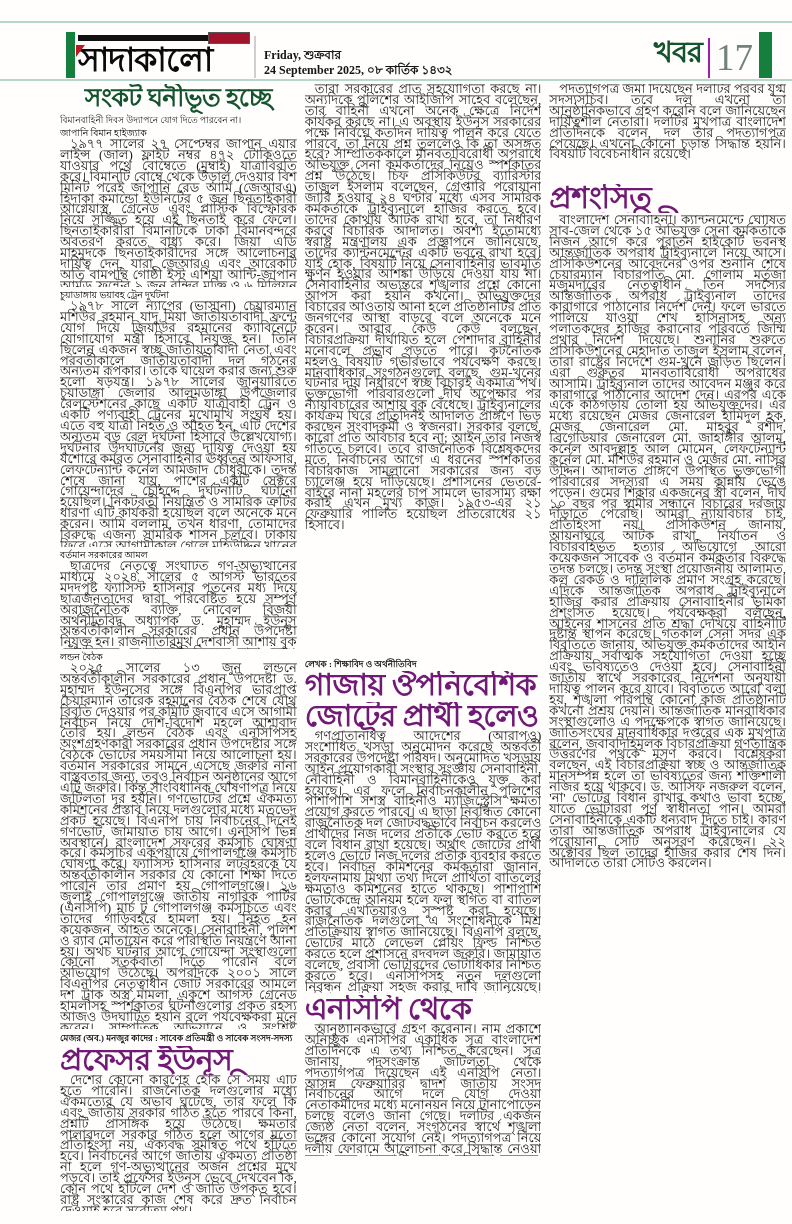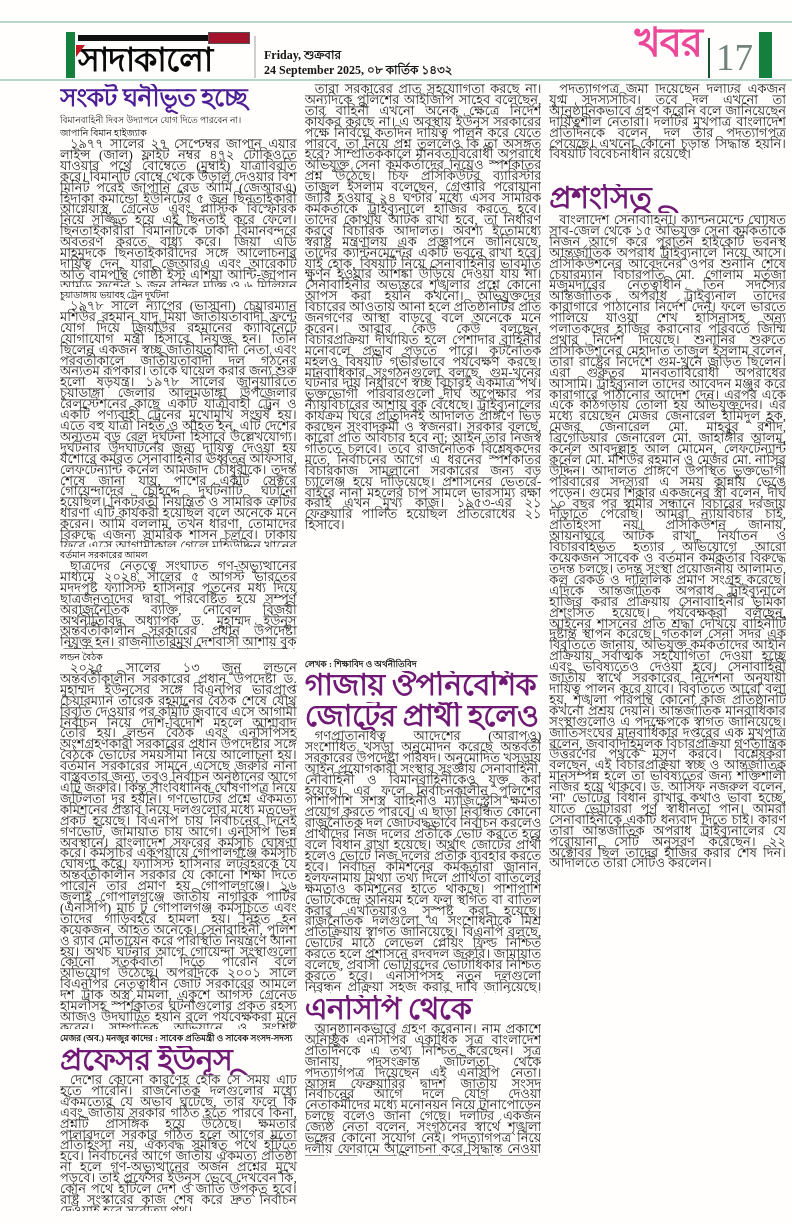--- a/index.html
+++ b/index.html
@@ -15,36 +15,36 @@
   .masthead-flag{position:absolute;right:-2px;top:-3px;width:40px;height:10px;background:#a3132b;border:1px solid #555;}
   .masthead-text{font-family:"Liberation Serif",serif;font-weight:900;font-size:33px;line-height:36px;
                  letter-spacing:-1px;color:#0a0a0a;}
   .masthead-accent{position:absolute;left:-2px;top:12px;width:0;height:0;
                    border-left:9px solid #c01822;border-bottom:12px solid transparent;}
   .hdr-sep{width:2px;height:42px;background:#cfcfcf;margin:0 8px 0 6px;}
   .dateline{display:flex;flex-direction:column;justify-content:center;line-height:15px;}
   .dateline .l1{font-weight:700;font-size:12px;margin-top:32px;}
   .dateline .l2{font-weight:700;font-size:12px;}
   .hdr-spacer{flex:1;}
-  .section-name{font-family:"Liberation Serif",serif;font-weight:900;font-size:40px;color:#ec4899;letter-spacing:-1px;}
-  .page-num-box{border-left:2px solid #14532d;margin-left:6px;padding:0 4px 0 6px;}
+  .section-name{font-family:"Liberation Serif",serif;font-weight:900;font-size:29px;color:#14532d;letter-spacing:-1px;}
+  .page-num-box{border-left:2px solid #a21caf;margin-left:6px;padding:0 4px 0 6px;}
   .page-num{font-family:"Liberation Serif",serif;font-size:37px;line-height:40px;color:#70837c;}
   .green-bar-right{width:13px;height:46px;background:#15803d;margin-left:2px;margin-right:24px;}
   
   .cols{position:absolute;left:60px;top:84px;width:726px;height:1132px;display:flex;gap:8px;}
   .col{width:237px;overflow:hidden;}
   .body-txt{font-size:13px;line-height:10.9px;text-align:justify;color:#1b1b1b;overflow:hidden;
             word-break:break-word;}
   .body-txt::first-letter{padding-left:10px;}
   .subhead{font-size:9.3px;font-weight:400;color:#000;overflow:hidden;height:12px;line-height:12px;}
   .lead-line{font-size:9px;font-weight:400;height:13px;line-height:12px;overflow:hidden;}
   .byline{font-size:8.8px;font-weight:700;height:14px;line-height:13px;overflow:hidden;}
   .author-line{font-size:8.8px;font-weight:700;height:13px;line-height:12px;overflow:hidden;font-family:Liberation Serif, serif;}
-  .headline-xl{font-size:25px;font-weight:900;text-align:left;line-height:28px;height:30px;
-               overflow:hidden;color:#4c1d95;letter-spacing:-0.5px;}
+  .headline-xl{font-size:25px;font-weight:900;text-align:center;line-height:28px;height:30px;
+               overflow:hidden;color:#14532d;letter-spacing:-0.5px;}
   .headline-lg{font-size:30px;font-weight:900;text-align:left;line-height:27px;height:29px;
                overflow:hidden;color:#701a75;letter-spacing:-0.5px;}
   
   .hb1{height:148px}.hb2{height:246px}.hb3{height:88px}.hb4{height:366px}.hb5{height:136px}
   .hbA{height:572px}.hbB{height:46px}.hbC{height:262px}.hbD{height:132px}
   .hbE{height:98px}.hbF{height:968px}
   .mt2{margin-top:2px}.mt3{margin-top:3px}
 </style>
 </head>
 <body>
@@ -99,19 +99,19 @@
       <div class="body-txt hbA">তারা সরকারের প্রতি সহযোগিতা করছে না। অন্যদিকে পুলিশের আইজিপি সাহেব বলেছেন, তার বাহিনী এখনো অনেক ক্ষেত্রে নির্দেশ কার্যকর করছে না। এ অবস্থায় ইউনূস সরকারের পক্ষে নির্বিঘ্নে কতদিন দায়িত্ব পালন করে যেতে পারবে, তা নিয়ে প্রশ্ন তুললেও কি তা অসঙ্গত হবে? সাম্প্রতিককালে মানবতাবিরোধী অপরাধে অভিযুক্ত সেনা কর্মকর্তাদের নিয়েও স্পর্শকাতর প্রশ্ন উঠেছে। চিফ প্রসিকিউটর ব্যারিস্টার তাজুল ইসলাম বলেছেন, গ্রেপ্তারি পরোয়ানা জারি হওয়ার ২৪ ঘণ্টার মধ্যে এসব সামরিক কর্মকর্তাকে ট্রাইব্যুনালে হাজির করতে হবে। তাদের কোথায় আটক রাখা হবে, তা নির্ধারণ করবে বিচারিক আদালত। অবশ্য ইতোমধ্যে স্বরাষ্ট্র মন্ত্রণালয় এক প্রজ্ঞাপনে জানিয়েছে, তাদের ক্যান্টনমেন্টের একটি ভবনে রাখা হবে। যাই হোক, বিষয়টি নিয়ে সেনাবাহিনীর ভাবমূর্তি ক্ষুণ্ন হওয়ার আশঙ্কা উড়িয়ে দেওয়া যায় না। সেনাবাহিনীর অভ্যন্তরে শৃঙ্খলার প্রশ্নে কোনো আপস করা হয়নি কখনো। অভিযুক্তদের বিচারের আওতায় আনা হলে প্রতিষ্ঠানটির প্রতি জনগণের আস্থা বাড়বে বলে অনেকে মনে করেন। আবার কেউ কেউ বলছেন, বিচারপ্রক্রিয়া দীর্ঘায়িত হলে পেশাদার বাহিনীর মনোবলে প্রভাব পড়তে পারে। কূটনৈতিক মহলও বিষয়টি গভীরভাবে পর্যবেক্ষণ করছে। মানবাধিকার সংগঠনগুলো বলছে, গুম-খুনের ঘটনার দায় নির্ধারণে স্বচ্ছ বিচারই একমাত্র পথ। ভুক্তভোগী পরিবারগুলো দীর্ঘ অপেক্ষার পর ন্যায়বিচারের আশায় বুক বেঁধেছে। ট্রাইব্যুনালের কার্যক্রম ঘিরে প্রতিদিনই আদালত প্রাঙ্গণে ভিড় করছেন সংবাদকর্মী ও স্বজনরা। সরকার বলছে, কারো প্রতি অবিচার হবে না; আইন তার নিজস্ব গতিতে চলবে। তবে রাজনৈতিক বিশ্লেষকদের মতে, নির্বাচনের আগে এ ধরনের স্পর্শকাতর বিচারকাজ সামলানো সরকারের জন্য বড় চ্যালেঞ্জ হয়ে দাঁড়িয়েছে। প্রশাসনের ভেতরে-বাইরে নানা মহলের চাপ সামলে ভারসাম্য রক্ষা করাই এখন মুখ্য কাজ। ১৯৫৩-এর ২১ ফেব্রুয়ারি পালিত হয়েছিল প্রতিরোধের ২১ হিসাবে।</div>
       <div class="author-line mt2">লেখক : শিক্ষাবিদ ও অর্থনীতিবিদ</div>
       <div class="headline-lg">গাজায় ঔপনিবেশিক</div>
       <div class="headline-lg mt2">জোটের প্রার্থী হলেও ভোটে</div>
       <div class="body-txt hbC">গণপ্রতিনিধিত্ব আদেশের (আরপিও) সংশোধিত খসড়া অনুমোদন করেছে অন্তর্বর্তী সরকারের উপদেষ্টা পরিষদ। অনুমোদিত খসড়ায় আইন প্রয়োগকারী সংস্থার সংজ্ঞায় সেনাবাহিনী, নৌবাহিনী ও বিমানবাহিনীকেও যুক্ত করা হয়েছে। এর ফলে নির্বাচনকালীন পুলিশের পাশাপাশি সশস্ত্র বাহিনীও ম্যাজিস্ট্রেসি ক্ষমতা প্রয়োগ করতে পারবে। এ ছাড়া নিবন্ধিত কোনো রাজনৈতিক দল জোটবদ্ধভাবে নির্বাচন করলেও প্রার্থীদের নিজ দলের প্রতীকে ভোট করতে হবে বলে বিধান রাখা হয়েছে। অর্থাৎ জোটের প্রার্থী হলেও ভোটে নিজ দলের প্রতীক ব্যবহার করতে হবে। নির্বাচন কমিশনের কর্মকর্তারা জানান, হলফনামায় মিথ্যা তথ্য দিলে প্রার্থিতা বাতিলের ক্ষমতাও কমিশনের হাতে থাকছে। পাশাপাশি ভোটকেন্দ্রে অনিয়ম হলে ফল স্থগিত বা বাতিল করার এখতিয়ারও সুস্পষ্ট করা হয়েছে। রাজনৈতিক দলগুলো এ সংশোধনীকে মিশ্র প্রতিক্রিয়ায় স্বাগত জানিয়েছে। বিএনপি বলছে, ভোটের মাঠে লেভেল প্লেয়িং ফিল্ড নিশ্চিত করতে হলে প্রশাসনে রদবদল জরুরি। জামায়াত বলেছে, প্রবাসী ভোটারদের ভোটাধিকার নিশ্চিত করতে হবে। এনসিপিসহ নতুন দলগুলো নিবন্ধন প্রক্রিয়া সহজ করার দাবি জানিয়েছে। কমিশন জানিয়েছে, ফেব্রুয়ারির প্রথমার্ধে দ্বাদশ জাতীয় সংসদ নির্বাচনের তপশিল ঘোষণার প্রস্তুতি চলছে।</div>
       <div class="headline-lg mt2">এনসিপি থেকে পদত্যাগ</div>
       <div class="body-txt hbD">আনুষ্ঠানিকভাবে গ্রহণ করেননি। নাম প্রকাশে অনিচ্ছুক এনসিপির একাধিক সূত্র বাংলাদেশ প্রতিদিনকে এ তথ্য নিশ্চিত করেছেন। সূত্র জানায়, পদসংক্রান্ত জটিলতা থেকে পদত্যাগপত্র দিয়েছেন এই এনসিপি নেতা। আসন্ন ফেব্রুয়ারির দ্বাদশ জাতীয় সংসদ নির্বাচনের আগে দলে যোগ দেওয়া নেতাকর্মীদের মধ্যে মনোনয়ন নিয়ে টানাপোড়েন চলছে বলেও জানা গেছে। দলটির একজন জ্যেষ্ঠ নেতা বলেন, সংগঠনের স্বার্থে শৃঙ্খলা ভঙ্গের কোনো সুযোগ নেই। পদত্যাগপত্র নিয়ে দলীয় ফোরামে আলোচনা করে সিদ্ধান্ত নেওয়া হবে। তবে পদত্যাগী নেতার ঘনিষ্ঠরা বলছেন, তিনি রাজনীতি ছাড়ছেন না; নতুন প্ল্যাটফর্মে সক্রিয় হওয়ার চিন্তা করছেন।</div>
     </div>
 
     <div class="col">
-      <div class="body-txt hbE">পদত্যাগপত্র জমা দিয়েছেন দলটির একজন যুগ্ম সদস্যসচিব। তবে দল এখনো তা আনুষ্ঠানিকভাবে গ্রহণ করেনি বলে জানিয়েছেন দায়িত্বশীল নেতারা। দলটির মুখপাত্র বাংলাদেশ প্রতিদিনকে বলেন, দল তার পদত্যাগপত্র পেয়েছে। এখনো কোনো চূড়ান্ত সিদ্ধান্ত হয়নি। বিষয়টি বিবেচনাধীন রয়েছে।</div>
+      <div class="body-txt hbE">পদত্যাগপত্র জমা দিয়েছেন দলটির পরবর যুগ্ম সদস্যসচিব। তবে দল এখনো তা আনুষ্ঠানিকভাবে গ্রহণ করেনি বলে জানিয়েছেন দায়িত্বশীল নেতারা। দলটির মুখপাত্র বাংলাদেশ প্রতিদিনকে বলেন, দল তার পদত্যাগপত্র পেয়েছে। এখনো কোনো চূড়ান্ত সিদ্ধান্ত হয়নি। বিষয়টি বিবেচনাধীন রয়েছে।</div>
       <div class="headline-lg mt2">প্রশংসিত সেনাবাহিনী</div>
       <div class="body-txt hbF mt2">বাংলাদেশ সেনাবাহিনী। ক্যান্টনমেন্টে ঘোষিত সাব-জেল থেকে ১৫ অভিযুক্ত সেনা কর্মকর্তাকে নিজন আগে করে পুরাতন হাইকোর্ট ভবনস্থ আন্তর্জাতিক অপরাধ ট্রাইব্যুনালে নিয়ে আসে। প্রসিকিউশনের আবেদনের ওপর শুনানি শেষে চেয়ারম্যান বিচারপতি মো. গোলাম মর্তুজা মজুমদারের নেতৃত্বাধীন তিন সদস্যের আন্তর্জাতিক অপরাধ ট্রাইব্যুনাল তাদের কারাগারে পাঠানোর নির্দেশ দেন। ফলে ভারতে পালিয়ে যাওয়া শেখ হাসিনাসহ অন্য পলাতকদের হাজির করানোর পরিবর্তে জিম্মি প্রথার নির্দেশ দিয়েছে। শুনানির শুরুতে প্রসিকিউশনের মেহাদাত তাজুল ইসলাম বলেন, তারা রাষ্ট্রের নির্দেশে গুম-খুনে জড়িত ছিলেন। এরা গুরুতর মানবতাবিরোধী অপরাধের আসামি। ট্রাইব্যুনাল তাদের আবেদন মঞ্জুর করে কারাগারে পাঠানোর আদেশ দেন। এরপর একে একে কাঠগড়ায় তোলা হয় অভিযুক্তদের। এর মধ্যে রয়েছেন মেজর জেনারেল হামিদুল হক, মেজর জেনারেল মো. মাহবুব রশীদ, ব্রিগেডিয়ার জেনারেল মো. জাহাঙ্গীর আলম, কর্নেল আবদুল্লাহ আল মোমেন, লেফটেন্যান্ট কর্নেল মো. মশিউর রহমান ও মেজর মো. নাসির উদ্দিন। আদালত প্রাঙ্গণে উপস্থিত ভুক্তভোগী পরিবারের সদস্যরা এ সময় কান্নায় ভেঙে পড়েন। গুমের শিকার একজনের স্ত্রী বলেন, দীর্ঘ ১০ বছর পর স্বামীর সন্ধানে বিচারের দরজায় দাঁড়াতে পেরেছি। আমরা ন্যায়বিচার চাই, প্রতিহিংসা নয়। প্রসিকিউশন জানায়, আয়নাঘরে আটক রাখা, নির্যাতন ও বিচারবহির্ভূত হত্যার অভিযোগে আরো কয়েকজন সাবেক ও বর্তমান কর্মকর্তার বিরুদ্ধে তদন্ত চলছে। তদন্ত সংস্থা প্রয়োজনীয় আলামত, কল রেকর্ড ও দালিলিক প্রমাণ সংগ্রহ করেছে। এদিকে আন্তর্জাতিক অপরাধ ট্রাইব্যুনালে হাজির করার প্রক্রিয়ায় সেনাবাহিনীর ভূমিকা প্রশংসিত হয়েছে। পর্যবেক্ষকরা বলছেন, আইনের শাসনের প্রতি শ্রদ্ধা দেখিয়ে বাহিনীটি দৃষ্টান্ত স্থাপন করেছে। গতকাল সেনা সদর এক বিবৃতিতে জানায়, অভিযুক্ত কর্মকর্তাদের আইনি প্রক্রিয়ায় সর্বাত্মক সহযোগিতা দেওয়া হচ্ছে এবং ভবিষ্যতেও দেওয়া হবে। সেনাবাহিনী জাতীয় স্বার্থে সরকারের নির্দেশনা অনুযায়ী দায়িত্ব পালন করে যাবে। বিবৃতিতে আরো বলা হয়, শৃঙ্খলা পরিপন্থি কোনো কাজ প্রতিষ্ঠানটি কখনো প্রশ্রয় দেয়নি। আন্তর্জাতিক মানবাধিকার সংস্থাগুলোও এ পদক্ষেপকে স্বাগত জানিয়েছে। জাতিসংঘের মানবাধিকার দপ্তরের এক মুখপাত্র বলেন, জবাবদিহিমূলক বিচারপ্রক্রিয়া গণতান্ত্রিক উত্তরণের পথকে মসৃণ করবে। বিশ্লেষকরা বলছেন, এই বিচারপ্রক্রিয়া স্বচ্ছ ও আন্তর্জাতিক মানসম্পন্ন হলে তা ভবিষ্যতের জন্য শক্তিশালী নজির হয়ে থাকবে। ড. আসিফ নজরুল বলেন, 'না' ভোটের বিধান রাখার কথাও ভাবা হচ্ছে, যাতে ভোটাররা পূর্ণ স্বাধীনতা পান। আমরা সেনাবাহিনীকে একটি ধন্যবাদ দিতে চাই। কারণ তারা আন্তর্জাতিক অপরাধ ট্রাইব্যুনালের যে পরোয়ানা, সেটি অনুসরণ করেছেন। ২২ অক্টোবর ছিল তাদের হাজির করার শেষ দিন। আদালতে তারা সেটিও করলেন।</div>
     </div>
 
   </div>
 </div>
 
 </body></html>

